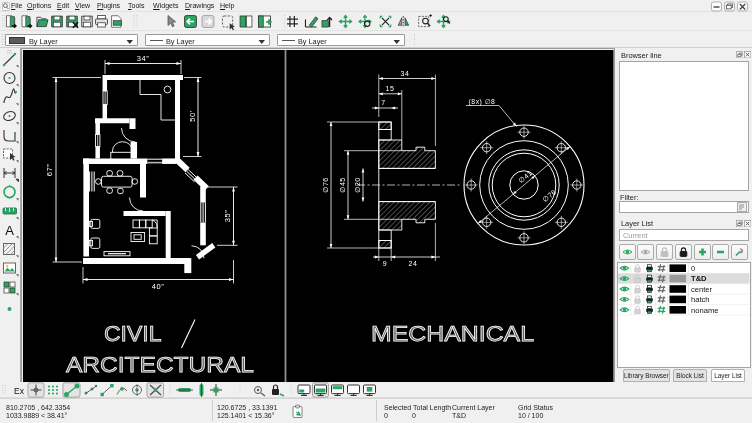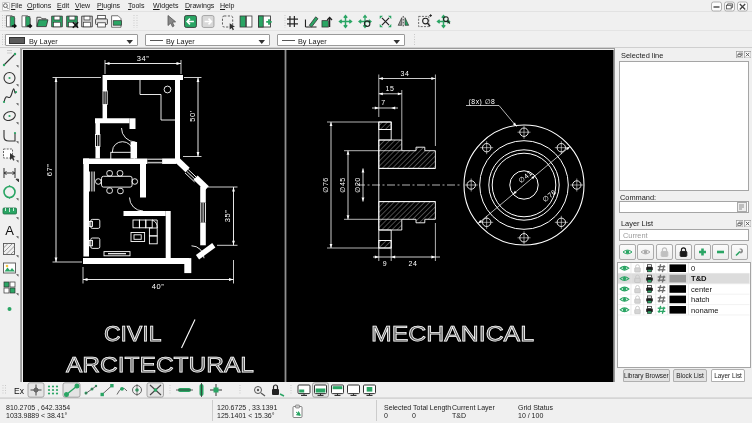--- a/index.html
+++ b/index.html
@@ -456,31 +456,31 @@
     <text x="551" y="197.5" font-size="7" text-anchor="middle" letter-spacing="0.5" style="font-family:'Liberation Sans',sans-serif;fill:#fff" transform="rotate(-40 551 197.5)">∅76</text>
     <polygon points="534.9,175.9 533.1,179.2 531.3,177.0" fill="#fff"></polygon>
     <polygon points="513.1,194.1 514.9,190.8 516.7,193.0" fill="#fff"></polygon>
     <text x="527" y="178.5" font-size="7" text-anchor="middle" letter-spacing="0.5" style="font-family:'Liberation Sans',sans-serif;fill:#fff" transform="rotate(-40 527 178.5)">∅41</text>
     <text x="482" y="103.5" font-size="6.8" text-anchor="middle" letter-spacing="0.5" style="font-family:'Liberation Sans',sans-serif;fill:#fff">(8x) ∅8</text>
     <line x1="466" y1="105.5" x2="499" y2="105.5" stroke="#fff" stroke-width="0.7"></line>
     <line x1="499" y1="105.5" x2="516.5" y2="126.5" stroke="#fff" stroke-width="0.7"></line>
     <polygon points="516.5,126.5 512.9,124.3 515.0,122.5" fill="#fff"></polygon>
 </svg>
 <div class="abs" style="left:614px;top:48px;width:138px;height:334px;background:#f0f0f0;border-left:1px solid #9a9a9a"></div>
-<div class="txt" style="left:621px;top:50.5px;font-size:7.4px">Selected line</div>
+<div class="txt" style="left:621px;top:50.5px;font-size:7.4px">Browser line</div>
 <svg class="abs" style="left:735.5px;top:51px" width="7.4" height="7.4" viewBox="0 0 7 7">
     <rect x="0.4" y="0.4" width="6.2" height="6.2" fill="#fafafa" stroke="#999" stroke-width="0.7"></rect>
     <path d="M1.7,3.3 h3 v2 h-3 z M2.7,3.3 V2 h3 v2 h-1" fill="none" stroke="#555" stroke-width="0.7"></path>
   </svg>
 <svg class="abs" style="left:743.7px;top:51px" width="7.4" height="7.4" viewBox="0 0 7 7">
     <rect x="0.4" y="0.4" width="6.2" height="6.2" fill="#fafafa" stroke="#999" stroke-width="0.7"></rect>
     <path d="M1.8,1.8 L5,5 M5,1.8 L1.8,5" stroke="#555" stroke-width="0.9"></path>
   </svg>
 <div class="abs" style="left:619px;top:60.5px;width:130px;height:130px;background:#fff;border:1px solid #a5a5a5"></div>
-<div class="txt" style="left:620px;top:192.5px;font-size:7.4px">Command:</div>
+<div class="txt" style="left:620px;top:192.5px;font-size:7.4px">Filter:</div>
 <div class="abs" style="left:619px;top:200.5px;width:130px;height:12.5px;background:#fff;border:1px solid #a5a5a5"></div>
 <div class="abs" style="left:736.5px;top:202px;width:10.5px;height:9.5px;background:#eee;border:1px solid #aaa"></div>
 <svg class="abs" style="left:739px;top:204px" width="6" height="6">
     <path d="M0,1 h5 M0,3 h5 M0,5 h3" stroke="#777" stroke-width="0.8"></path>
   </svg>
 <div class="txt" style="left:621px;top:219px;font-size:7.4px">Layer List</div>
 <svg class="abs" style="left:735.5px;top:219.5px" width="7.4" height="7.4" viewBox="0 0 7 7">
     <rect x="0.4" y="0.4" width="6.2" height="6.2" fill="#fafafa" stroke="#999" stroke-width="0.7"></rect>
     <path d="M1.7,3.3 h3 v2 h-3 z M2.7,3.3 V2 h3 v2 h-1" fill="none" stroke="#555" stroke-width="0.7"></path>
   </svg>

